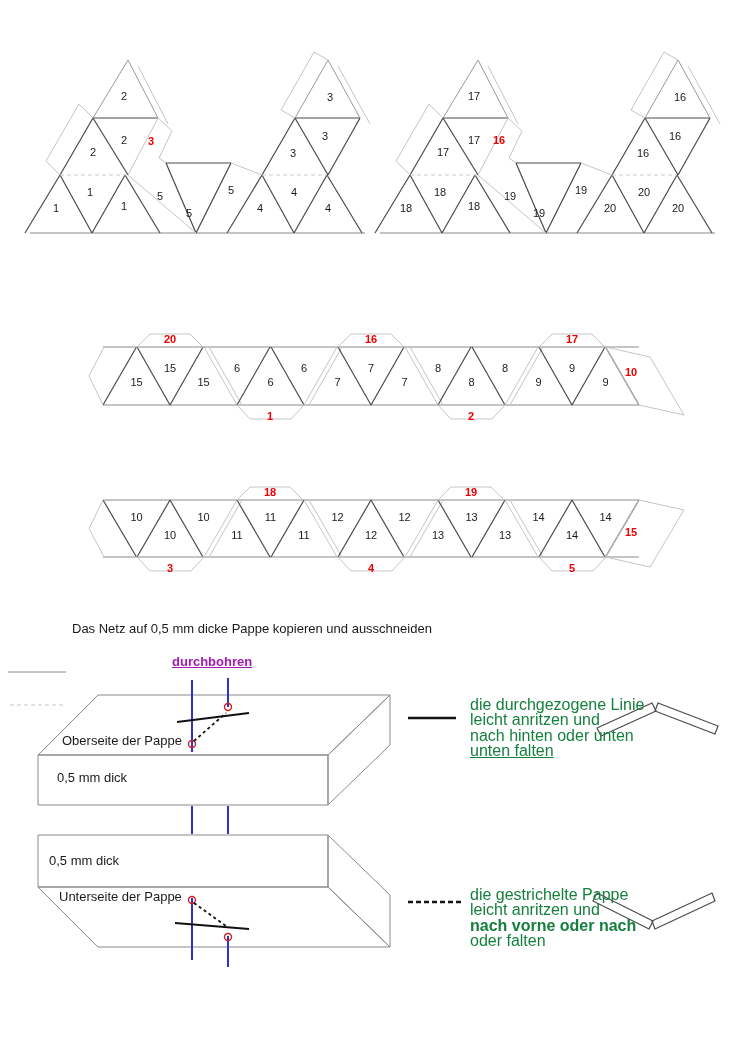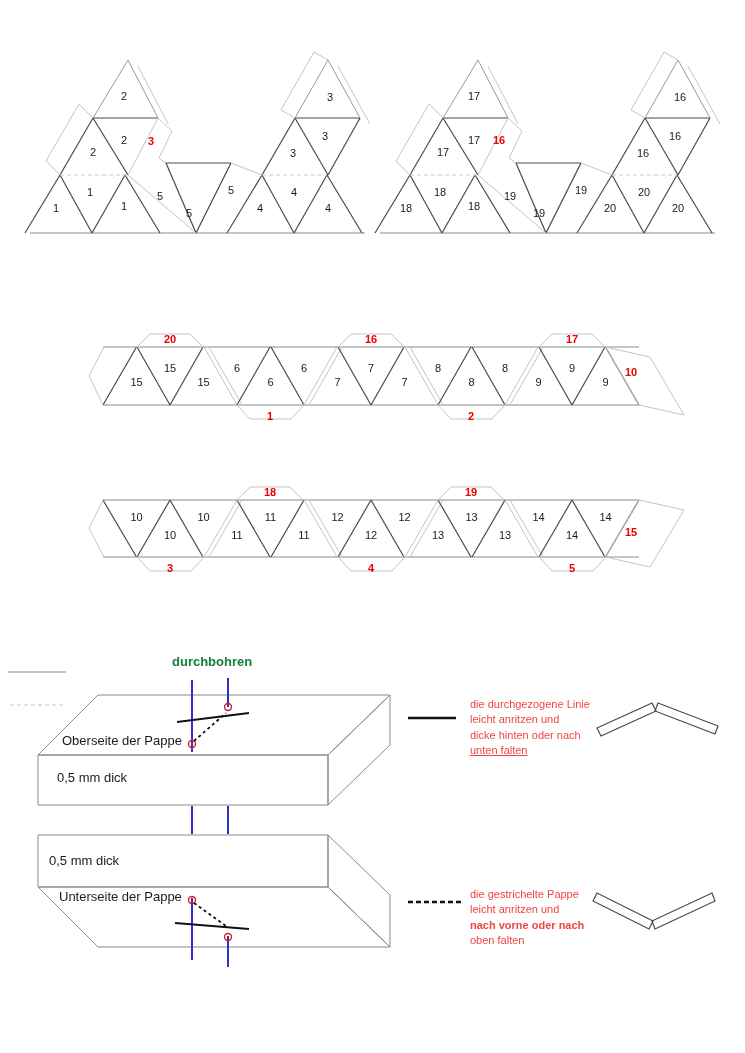--- a/index.html
+++ b/index.html
@@ -1,21 +1,21 @@
 <!DOCTYPE html>
 <html><head>
 <meta charset="utf-8">
 <style>
   html,body{margin:0;padding:0;background:#fff;}
   .page{position:relative;width:745px;height:1053px;background:#ffffff;overflow:hidden;
         font-family:"Liberation Sans", sans-serif;color:#1a1a1a;}
   svg{position:absolute;left:0;top:0;}
   .txt{position:absolute;white-space:nowrap;font-size:13px;color:#1a1a1a;}
-  .drill{font-weight:bold;color:#15803d;}
-  .legend-line{position:absolute;white-space:nowrap;font-size:11px;line-height:15.5px;color:#ef4444;}
+  .drill{font-weight:bold;color:#a21caf;text-decoration:underline;}
+  .legend-line{position:absolute;white-space:nowrap;font-size:16px;line-height:15.5px;color:#15803d;}
   
   .dark{stroke:#4a4a4a;stroke-width:1.2;fill:none;}
   .mid{stroke:#8a8a8a;stroke-width:1;fill:none;}
   .mid2{stroke:#999999;stroke-width:1;fill:none;}
   .light{stroke:#c5c5c5;stroke-width:1;fill:none;}
   .dashlight{stroke:#cccccc;stroke-width:1;fill:none;stroke-dasharray:4 3;}
   text{font-family:"Liberation Sans", sans-serif;}
 </style>
 </head>
 <body>
@@ -256,32 +256,33 @@
       <line x1="175" y1="923" x2="249" y2="929" class="" style="stroke:#111;stroke-width:2"></line>
       <line x1="194" y1="903" x2="226" y2="926" style="stroke:#111;stroke-width:1.8" stroke-dasharray="3 3"></line>
       <line x1="408" y1="718" x2="456" y2="718" class="" style="stroke:#111;stroke-width:2.5"></line>
       <line x1="408" y1="902" x2="462" y2="902" style="stroke:#111;stroke-width:2.5" stroke-dasharray="5 3"></line>
       <polygon points="597,728 652,703 656,711 601,736" class="dark"></polygon>
       <polygon points="658,703 718,726 715,734 655,711" class="dark"></polygon>
       <polygon points="593,901 649,929 653,921 597,893" class="dark"></polygon>
       <polygon points="655,929 715,901 712,893 652,921" class="dark"></polygon>
     </svg>
 
+  <div class="txt" style="left:72px;top:621px;">Das Netz auf 0,5 mm dicke Pappe kopieren und ausschneiden</div>
 
   <div class="txt drill" style="left:172px;top:654px;">durchbohren</div>
 
   <div class="txt" style="left:62px;top:733px;text-align:right;">Oberseite der Pappe</div>
   <div class="txt" style="left:57px;top:770px;">0,5 mm dick</div>
 
   <div class="txt" style="left:49px;top:853px;">0,5 mm dick</div>
   <div class="txt" style="left:59px;top:889px;text-align:right;">Unterseite der Pappe</div>
 
   <div class="legend-line" style="left:470px;top:697px;">die durchgezogene Linie</div>
   <div class="legend-line" style="left:470px;top:712px;">leicht anritzen und</div>
-  <div class="legend-line" style="left:470px;top:728px;">dicke hinten oder nach</div>
+  <div class="legend-line" style="left:470px;top:728px;">nach hinten oder unten</div>
   <div class="legend-line" style="left:470px;top:743px;text-decoration:underline;">unten falten</div>
 
   <div class="legend-line" style="left:470px;top:887px;">die gestrichelte Pappe</div>
   <div class="legend-line" style="left:470px;top:902px;">leicht anritzen und</div>
   <div class="legend-line" style="left:470px;top:918px;font-weight:bold;">nach vorne oder nach</div>
-  <div class="legend-line" style="left:470px;top:933px;">oben falten</div>
+  <div class="legend-line" style="left:470px;top:933px;">oder falten</div>
 
 </div>
 
 </body></html>

